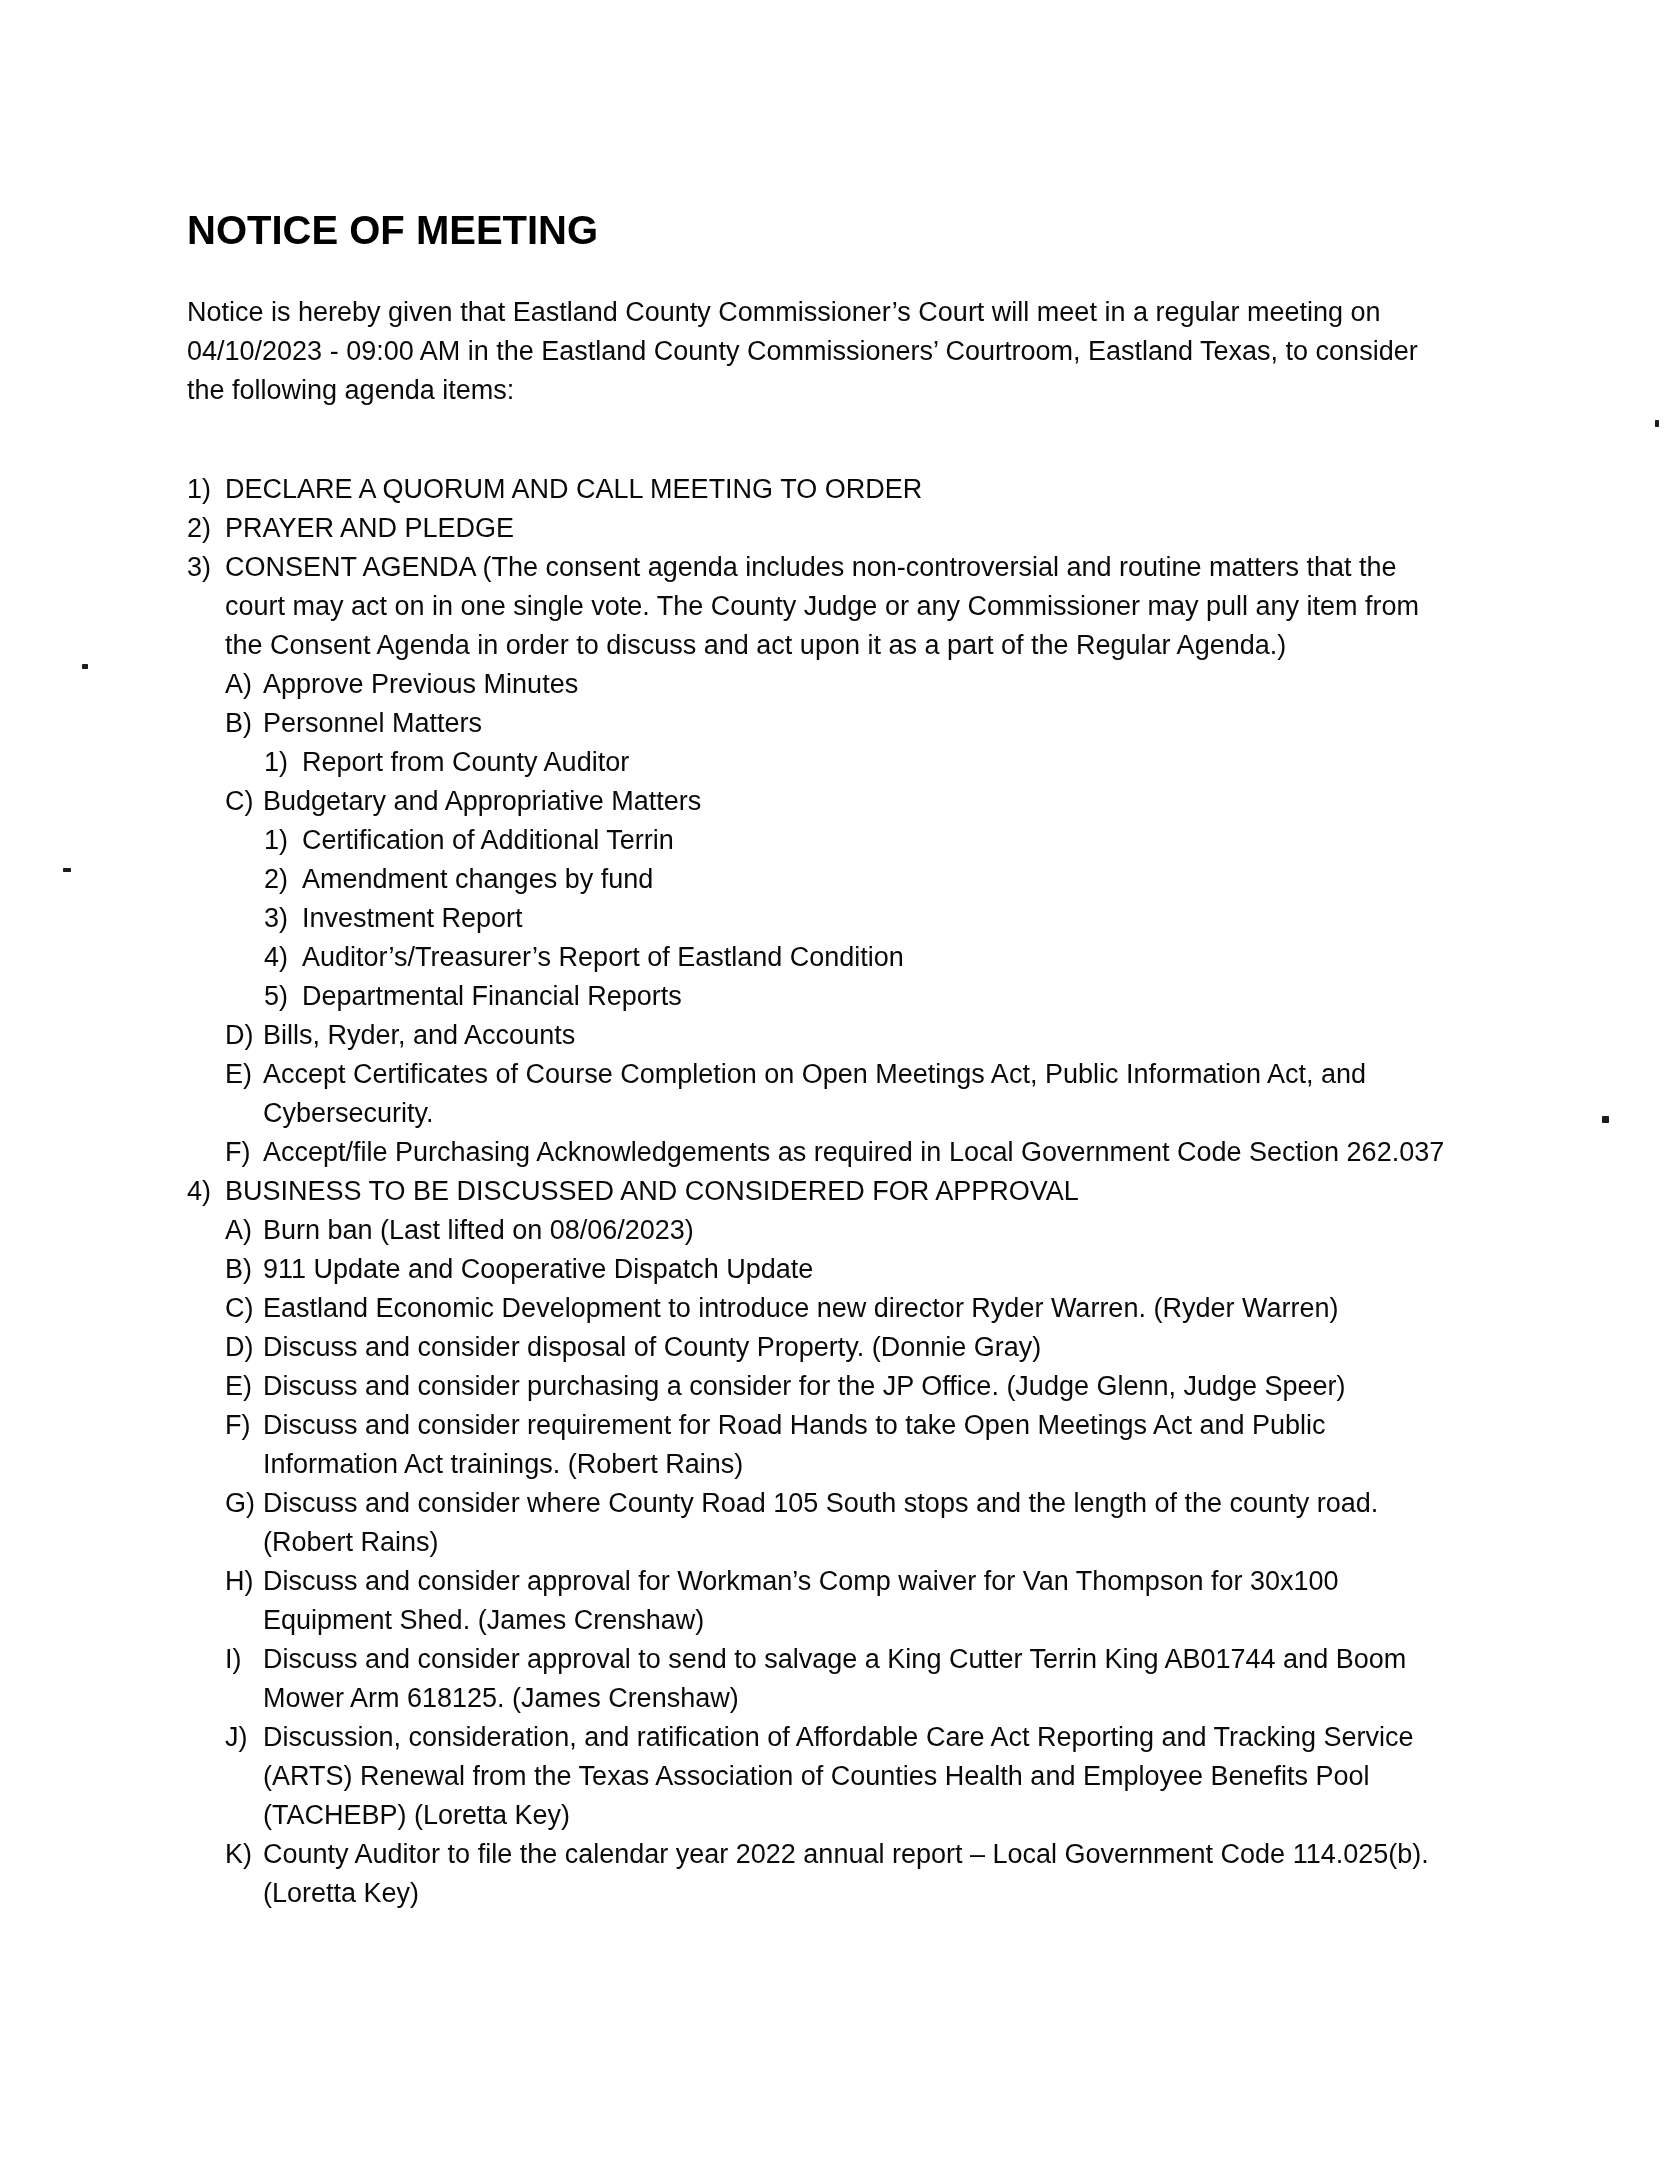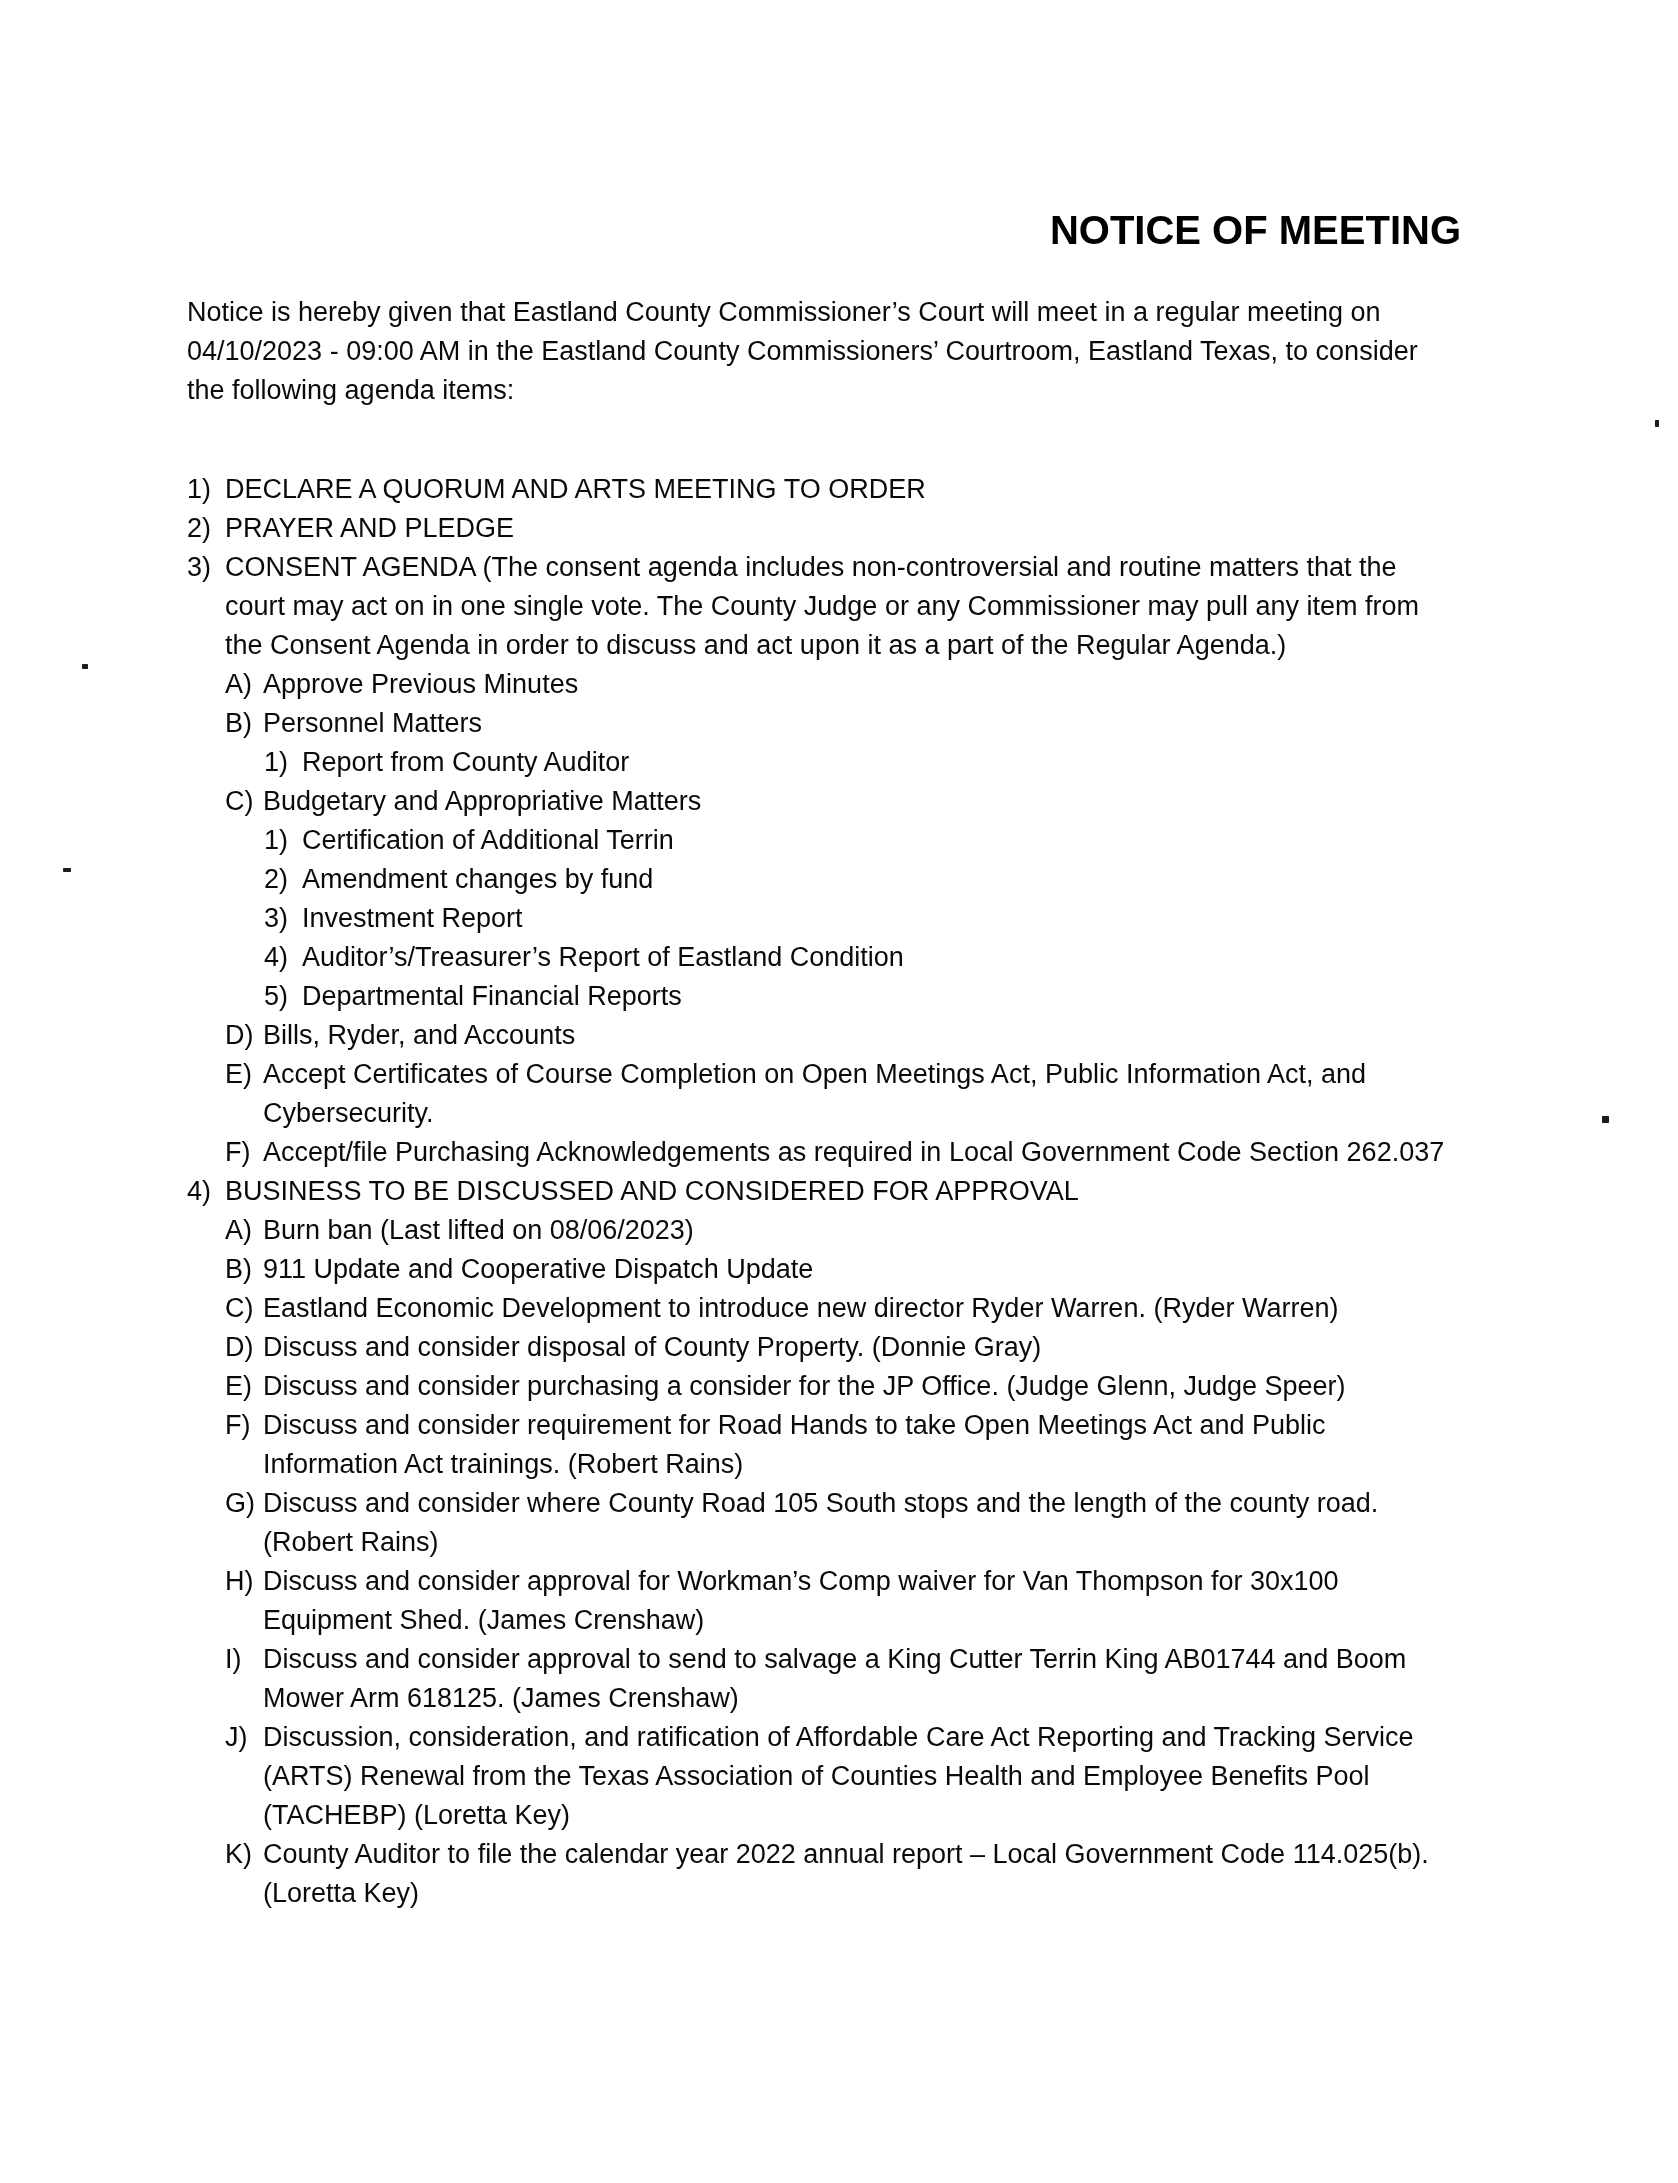--- a/index.html
+++ b/index.html
@@ -19,21 +19,21 @@
     line-height: 39px;
   }
   .content {
     padding: 0 218px 0 187px;
   }
   .doc-title {
     padding-top: 210px;
     font-size: 40px;
     line-height: 41px;
     font-weight: bold;
-    text-align: right;
+    text-align: left;
     color: #000000;
   }
   .intro {
     margin-top: 42px;
   }
   .agenda {
     margin-top: 60px;
   }
   .item {
     display: flex;
@@ -61,21 +61,21 @@
 </head>
 <body>
 
 <div class="page">
   <div class="content">
     <div class="doc-title">NOTICE OF MEETING</div>
     <div class="intro">Notice is hereby given that Eastland County Commissioner’s Court will meet in a regular meeting on 04/10/2023 - 09:00 AM in the Eastland County Commissioners’ Courtroom, Eastland Texas, to consider the following agenda items:</div>
     <div class="agenda" id="agenda">
         <div class="item level-1">
           <span class="marker">1)</span>
-          <span class="text">DECLARE A QUORUM AND ARTS MEETING TO ORDER</span>
+          <span class="text">DECLARE A QUORUM AND CALL MEETING TO ORDER</span>
         </div>
         <div class="item level-1">
           <span class="marker">2)</span>
           <span class="text">PRAYER AND PLEDGE</span>
         </div>
         <div class="item level-1">
           <span class="marker">3)</span>
           <span class="text">CONSENT AGENDA (The consent agenda includes non-controversial and routine matters that the court may act on in one single vote. The County Judge or any Commissioner may pull any item from the Consent Agenda in order to discuss and act upon it as a part of the Regular Agenda.)</span>
         </div>
         <div class="item level-2">

